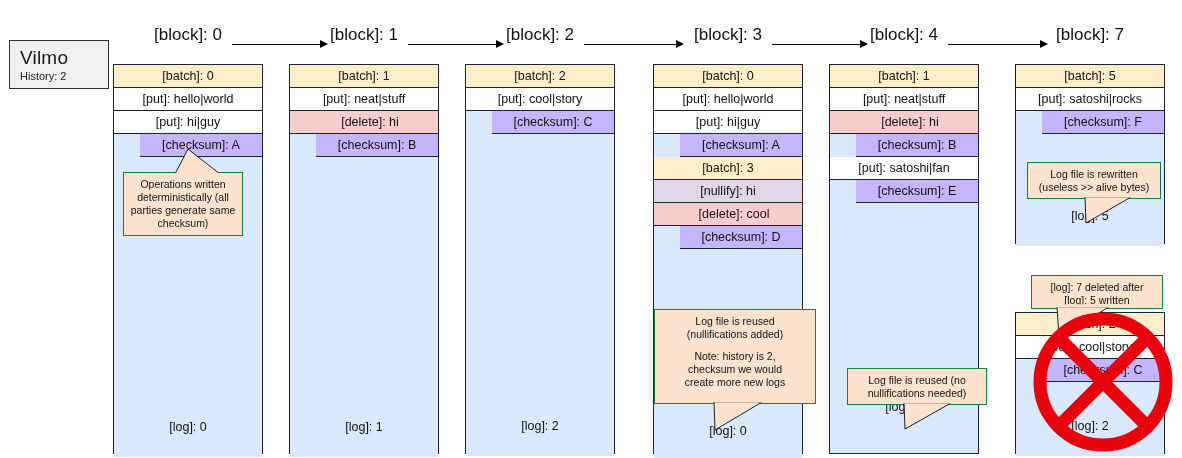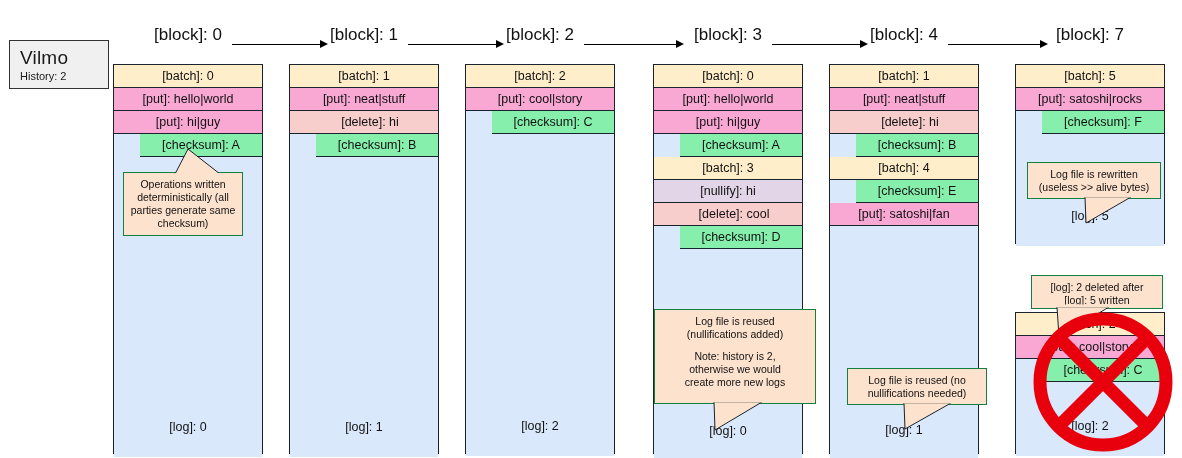--- a/index.html
+++ b/index.html
@@ -86,22 +86,22 @@
     border-bottom: 1px solid #19232d;
     height: 22px;
     line-height: 22px;
     text-align: center;
     font-size: 12.5px;
     color: #111111;
     white-space: nowrap;
     overflow: hidden;
   }
   .row.batch     { background: #ffeec9; }
-  .row.checksum  { background: #86efac; margin-left: 26px; }
-  .row.put       { background: #f9a8d4; }
+  .row.checksum  { background: #c4b5fd; margin-left: 26px; }
+  .row.put       { background: #ffffff; }
   .row.delete    { background: #f8cecc; padding-left: 12px; }
   .row.nullify   { background: #e1d5e7; }
 
   .logarea {
     position: relative;
     background: #dae8fc;
   }
   .log-label {
     position: absolute;
     left: 0;
@@ -229,32 +229,31 @@
 </div>
 <div class="callout" style="left:654px;top:309px;width:162px;height:95px">
   <svg class="tail" style="left:-1px;bottom:-28px;width:140px;height:30px" viewBox="0 0 140 30">
     <path d="M 61 29 L 60 1 L 108 1 Z" fill="#fde2ce" stroke="#19232d" stroke-width="1"></path>
     <line x1="60" y1="0" x2="108" y2="0" stroke="#fde2ce" stroke-width="3"></line>
   </svg>
   <span>Log file is reused</span><br>
   <span>(nullifications added)</span>
   <span class="blank"></span>
   <span>Note: history is 2,</span><br>
-  <span>otherwise we would</span><br>
+  <span>checksum we would</span><br>
   <span>create more new logs</span>
 </div>
 
 <div class="block-col" style="left:829px;top:64px;height:390px">
   <div class="row batch">[batch]: 1</div>
   <div class="row put">[put]: neat|stuff</div>
   <div class="row delete">[delete]: hi</div>
   <div class="row checksum">[checksum]: B</div>
-  <div class="row batch">[batch]: 4</div>
+  <div class="row put">[put]: satoshi|fan</div>
   <div class="row checksum">[checksum]: E</div>
-  <div class="row put">[put]: satoshi|fan</div>
   <div class="logarea" style="height:234px">
     <div class="log-label">[log]: 1</div>
   </div>
 </div>
 <div class="callout" style="left:847px;top:368px;width:140px;height:37px">
   <svg class="tail" style="left:-1px;bottom:-26px;width:142px;height:28px" viewBox="0 0 142 28">
     <path d="M 58 27 L 57 1 L 104 1 Z" fill="#fde2ce" stroke="#19232d" stroke-width="1"></path>
     <line x1="57" y1="0" x2="104" y2="0" stroke="#fde2ce" stroke-width="3"></line>
   </svg>
   <span>Log file is reused (no</span><br>
@@ -284,21 +283,21 @@
   <div class="row checksum">[checksum]: C</div>
   <div class="logarea" style="height:74px">
     <div class="log-label">[log]: 2</div>
   </div>
 </div>
 <div class="callout" style="left:1031px;top:275px;width:132px;height:34px">
   <svg class="tail" style="left:-1px;bottom:-30px;width:134px;height:32px" viewBox="0 0 134 32">
     <path d="M 28 31 L 26 1 L 78 1 Z" fill="#fde2ce" stroke="#19232d" stroke-width="1"></path>
     <line x1="26" y1="0" x2="78" y2="0" stroke="#fde2ce" stroke-width="3"></line>
   </svg>
-  <span>[log]: 2 deleted after</span><br>
+  <span>[log]: 7 deleted after</span><br>
   <span>[log]: 5 written</span>
 </div>
 
 <svg id="cross-out" style="left:1029px;top:308px;width:148px;height:148px" viewBox="0 0 148 148">
   <circle cx="74" cy="74" r="63" fill="none" stroke="#e8000d" stroke-width="13"></circle>
   <line x1="29" y1="29" x2="119" y2="119" stroke="#e8000d" stroke-width="13" stroke-linecap="butt"></line>
   <line x1="119" y1="29" x2="29" y2="119" stroke="#e8000d" stroke-width="13" stroke-linecap="butt"></line>
 </svg>
 
 </body></html>

